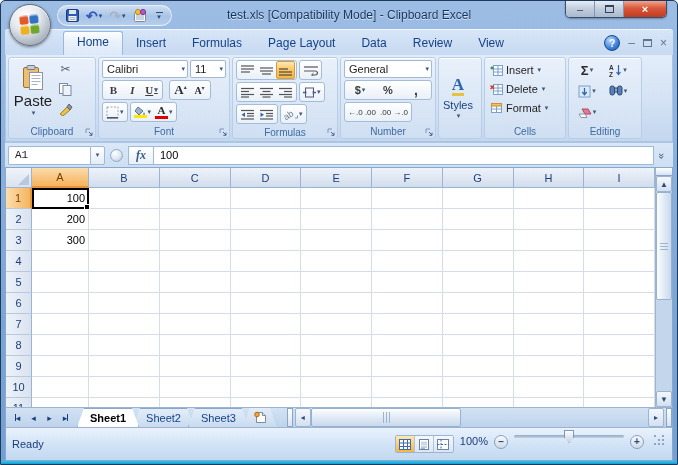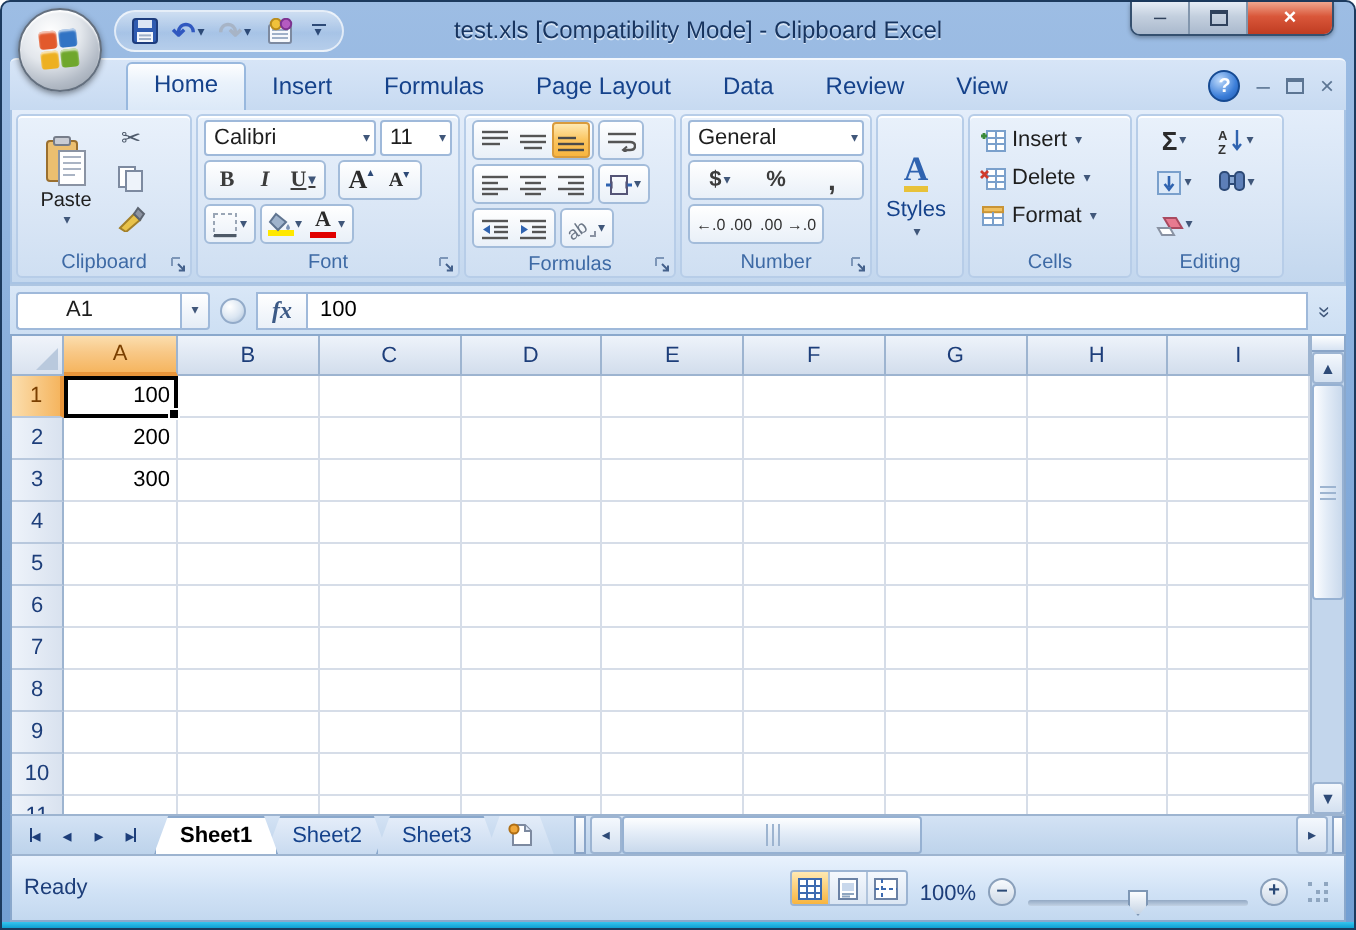--- a/index.html
+++ b/index.html
@@ -67,21 +67,21 @@
     background:linear-gradient(#ffffff,#e9f0f8); padding:0 1px; height:20px; }
   .sbtn { display:inline-flex; align-items:center; justify-content:center; min-width:19px; height:18px;
     padding:0 2px; border-radius:2px; cursor:pointer; color:#3c3c3c; }
   .sbtn.active { background:linear-gradient(#ffe9b2,#fbc55f 50%,#f8b540); border:1px solid #d99b3c; }
   .caret { font-size:7px; color:#40577a; margin-left:1px; }
   .rowgap { margin-top:2px; display:flex; gap:2px; align-items:center; }
 
   
   .paste-big { width:42px; display:flex; flex-direction:column; align-items:center; justify-content:center;
     border-radius:3px; cursor:pointer; padding:2px 0; color:#1e1e1e; }
-  .paste-big .lbl { font-size:10px; margin-top:1px; }
+  .paste-big .lbl { font-size:15px; margin-top:1px; }
   .clip-col { display:flex; flex-direction:column; gap:2px; margin-left:2px; }
 
   
   .selectbox { display:flex; align-items:center; justify-content:space-between; background:#fff;
     border:1px solid #9fb9da; border-radius:2px; height:18px; padding:0 2px 0 4px; font-size:11px;
     color:#1e1e1e; cursor:pointer; }
   .bold-l { font-family:"Liberation Serif",serif; font-weight:bold; }
   .ital-l { font-family:"Liberation Serif",serif; font-style:italic; font-weight:bold; }
   .und-l { font-family:"Liberation Serif",serif; font-weight:bold; text-decoration:underline; }
   .colorbar { display:block; width:13px; height:3px; margin-top:-1px; }
@@ -101,21 +101,21 @@
   .cellrow .t { font-size:11px; }
 
   
   .edit-grid { display:grid; grid-template-columns:30px 30px; grid-auto-rows:20px; gap:1px; align-items:center; }
   .sum-glyph { font-size:13px; font-weight:bold; color:#2b2b2b; line-height:13px; }
 
   
   .fbar { height:25px; flex:0 0 25px; margin:0 4px; display:flex; align-items:center; gap:0;
     background:linear-gradient(#d9e7f7,#cddff3); border-top:1px solid #aec6e2; padding:2px 3px; }
   .namebox { width:82px; height:19px; background:#fff; border:1px solid #9fb9da; border-right:none;
-    border-radius:2px 0 0 2px; display:flex; align-items:center; padding-left:24px; color:#1e1e1e; }
+    border-radius:2px 0 0 2px; display:flex; align-items:center; padding-left:6px; color:#1e1e1e;font-family:Liberation Mono, monospace; }
   .name-caret { width:15px; height:19px; background:linear-gradient(#fff,#e4ecf6); border:1px solid #9fb9da;
     border-radius:0 2px 2px 0; display:flex; align-items:center; justify-content:center; font-size:7px;
     color:#40577a; cursor:pointer; }
   .fball { width:13px; height:13px; border-radius:50%; margin:0 5px;
     background:radial-gradient(circle at 35% 30%, #ffffff, #dbe6f2 55%, #aabfd8); border:1px solid #93abc9; }
   .fxbtn { width:26px; height:19px; background:linear-gradient(#fff,#e9f0f8); border:1px solid #9fb9da;
     display:flex; align-items:center; justify-content:center; font-family:"Liberation Serif",serif;
     font-style:italic; font-weight:bold; color:#3c5a86; cursor:pointer; font-size:12px; }
   .finput { flex:1; height:19px; background:#fff; border:1px solid #9fb9da; border-left:none;
     display:flex; align-items:center; padding-left:6px; color:#000; }
@@ -180,21 +180,21 @@
     border-radius:2px; position:relative; cursor:pointer; }
   .hthumb::after { content:""; position:absolute; top:3px; bottom:3px; left:50%; width:7px; margin-left:-3px;
     background:repeating-linear-gradient(90deg,#9db4d0 0 1px, transparent 1px 3px); }
   .htrack { flex:1; cursor:pointer; }
 
   
   .statusbar { height:21px; flex:0 0 21px; margin:0 4px; display:flex; align-items:center;
     background:linear-gradient(#e9f2fd,#cfe1f5 60%,#c3d8ef); border:1px solid #8aa8cc; border-top:1px solid #9db4d0;
     color:#1d3e7a; padding:16px 6px; }
   .status-mode { padding-right:26px; border-right:1px solid #b6c9e0; height:100%; display:flex; align-items:center; }
-  .status-right { margin-left:auto; display:flex; align-items:flex-end; gap:6px; }
+  .status-right { margin-left:auto; display:flex; align-items:flex-start; gap:6px; }
   .viewbtns { display:flex; border:1px solid #9cb4d2; border-radius:2px; overflow:hidden; }
   .vb { width:19px; height:16px; display:flex; align-items:center; justify-content:center; cursor:pointer;
     background:linear-gradient(#f4f8fd,#dbe6f3); border-right:1px solid #b0c4dc; }
   .vb:last-child { border-right:none; }
   .vb.active { background:linear-gradient(#ffe9b2,#f8b540); }
   .zoom-pct { font-size:11px; color:#1d3e7a; }
   .zbtn { width:14px; height:14px; border-radius:50%; border:1px solid #8aa0bb;
     background:linear-gradient(#f7fafd,#cfdae7); color:#2b4a77; font-weight:bold; font-size:10px;
     display:flex; align-items:center; justify-content:center; cursor:pointer; line-height:10px; }
   .ztrack { width:110px; height:3px; background:linear-gradient(#93a9c4,#c2d2e4); border-radius:2px; position:relative; cursor:pointer; }

